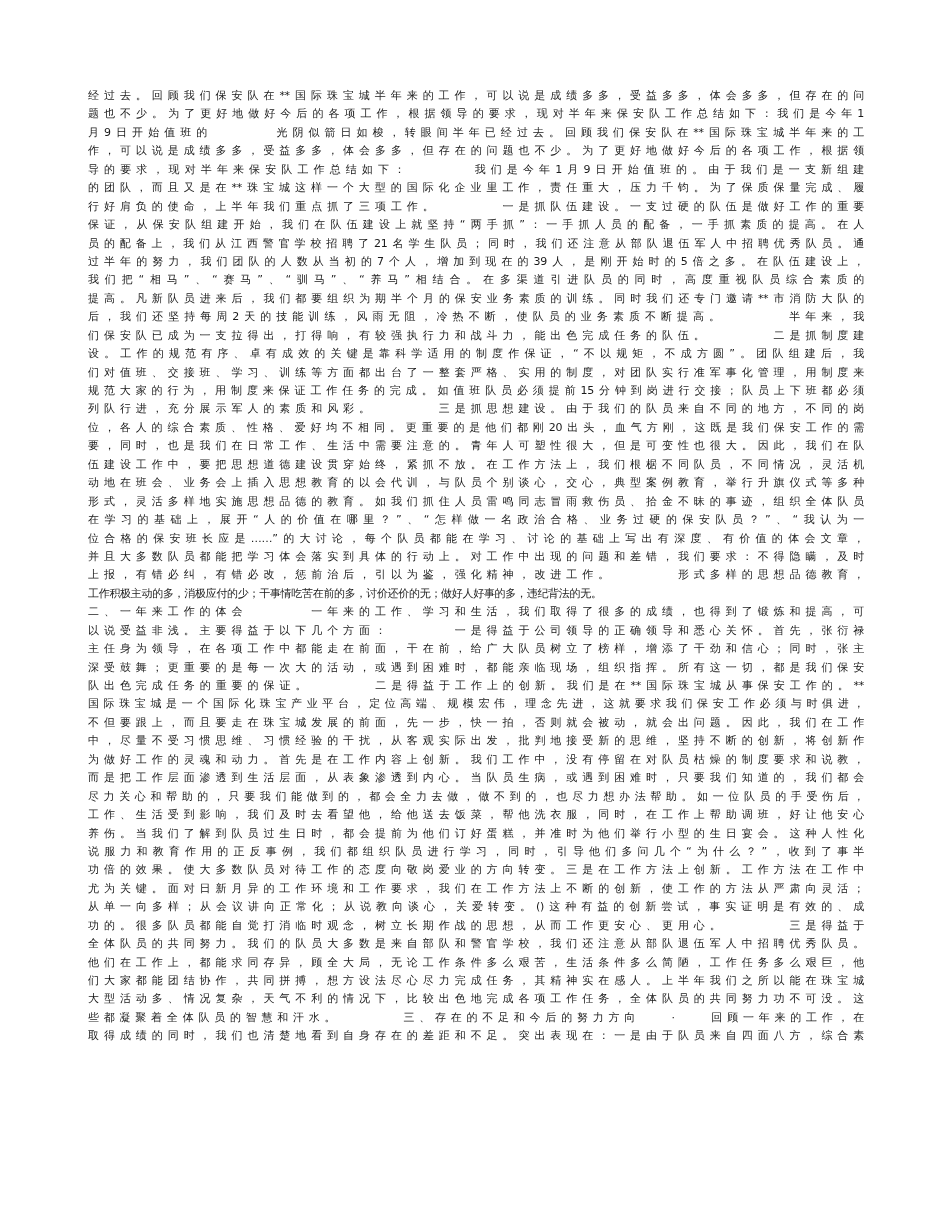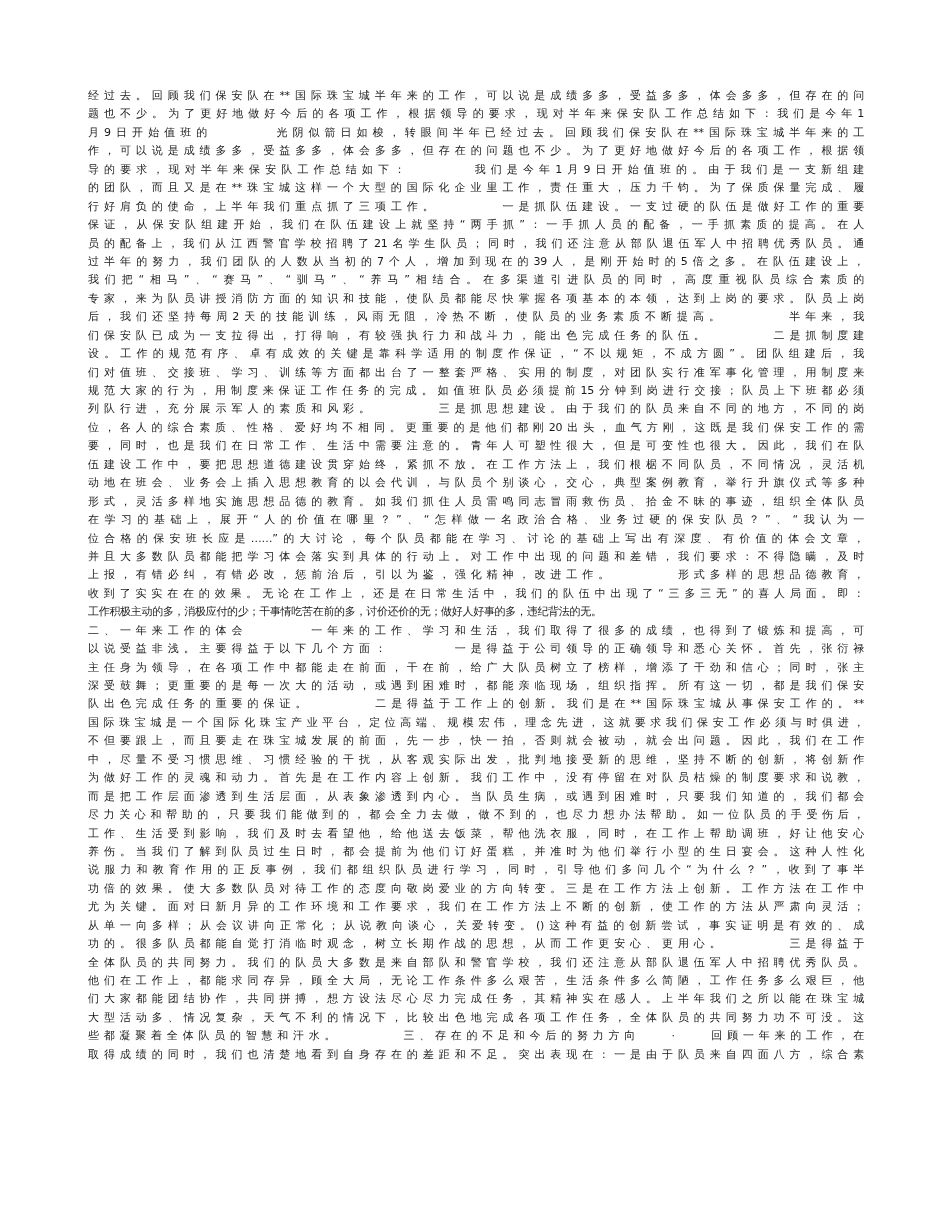--- a/index.html
+++ b/index.html
@@ -43,37 +43,36 @@
   <div class="line">题也不少。为了更好地做好今后的各项工作，根据领导的要求，现对半年来保安队工作总结如下：我们是今年1</div>
   <div class="line">月9日开始值班的　　　　光阴似箭日如梭，转眼间半年已经过去。回顾我们保安队在**国际珠宝城半年来的工</div>
   <div class="line">作，可以说是成绩多多，受益多多，体会多多，但存在的问题也不少。为了更好地做好今后的各项工作，根据领</div>
   <div class="line">导的要求，现对半年来保安队工作总结如下：　　　　我们是今年1月9日开始值班的。由于我们是一支新组建</div>
   <div class="line">的团队，而且又是在**珠宝城这样一个大型的国际化企业里工作，责任重大，压力千钧。为了保质保量完成、履</div>
   <div class="line">行好肩负的使命，上半年我们重点抓了三项工作。　　　　一是抓队伍建设。一支过硬的队伍是做好工作的重要</div>
   <div class="line">保证，从保安队组建开始，我们在队伍建设上就坚持“两手抓”：一手抓人员的配备，一手抓素质的提高。在人</div>
   <div class="line">员的配备上，我们从江西警官学校招聘了21名学生队员；同时，我们还注意从部队退伍军人中招聘优秀队员。通</div>
   <div class="line">过半年的努力，我们团队的人数从当初的7个人，增加到现在的39人，是刚开始时的5倍之多。在队伍建设上，</div>
   <div class="line">我们把“相马”、“赛马”、“驯马”、“养马”相结合。在多渠道引进队员的同时，高度重视队员综合素质的</div>
-  <div class="line">专家，来为队员讲授消防方面的知识和技能，使队员都能尽快掌握各项基本的本领，达到上岗的要求。队员上岗</div>
+  <div class="line">提高。凡新队员进来后，我们都要组织为期半个月的保安业务素质的训练。同时我们还专门邀请**市消防大队的</div>
   <div class="line">后，我们还坚持每周2天的技能训练，风雨无阻，冷热不断，使队员的业务素质不断提高。　　　　半年来，我</div>
   <div class="line">们保安队已成为一支拉得出，打得响，有较强执行力和战斗力，能出色完成任务的队伍。　　　　二是抓制度建</div>
   <div class="line">设。工作的规范有序、卓有成效的关键是靠科学适用的制度作保证，“不以规矩，不成方圆”。团队组建后，我</div>
   <div class="line">们对值班、交接班、学习、训练等方面都出台了一整套严格、实用的制度，对团队实行准军事化管理，用制度来</div>
   <div class="line">规范大家的行为，用制度来保证工作任务的完成。如值班队员必须提前15分钟到岗进行交接；队员上下班都必须</div>
   <div class="line">列队行进，充分展示军人的素质和风彩。　　　　三是抓思想建设。由于我们的队员来自不同的地方，不同的岗</div>
   <div class="line">位，各人的综合素质、性格、爱好均不相同。更重要的是他们都刚20出头，血气方刚，这既是我们保安工作的需</div>
   <div class="line">要，同时，也是我们在日常工作、生活中需要注意的。青年人可塑性很大，但是可变性也很大。因此，我们在队</div>
   <div class="line">伍建设工作中，要把思想道德建设贯穿始终，紧抓不放。在工作方法上，我们根椐不同队员，不同情况，灵活机</div>
   <div class="line">动地在班会、业务会上插入思想教育的以会代训，与队员个别谈心，交心，典型案例教育，举行升旗仪式等多种</div>
   <div class="line">形式，灵活多样地实施思想品德的教育。如我们抓住人员雷鸣同志冒雨救伤员、拾金不昧的事迹，组织全体队员</div>
   <div class="line">在学习的基础上，展开“人的价值在哪里？”、“怎样做一名政治合格、业务过硬的保安队员？”、“我认为一</div>
   <div class="line">位合格的保安班长应是……”的大讨论，每个队员都能在学习、讨论的基础上写出有深度、有价值的体会文章，</div>
   <div class="line">并且大多数队员都能把学习体会落实到具体的行动上。对工作中出现的问题和差错，我们要求：不得隐瞒，及时</div>
   <div class="line">上报，有错必纠，有错必改，惩前治后，引以为鉴，强化精神，改进工作。　　　　形式多样的思想品德教育，</div>
-  <div class="line">收到了实实在在的效果。无论在工作上，还是在日常生活中，我们的队伍中出现了“三多三无”的喜人局面。即：</div>
   <div class="line last">工作积极主动的多，消极应付的少；干事情吃苦在前的多，讨价还价的无；做好人好事的多，违纪背法的无。</div>
   <div class="line">二、一年来工作的体会　　　　一年来的工作、学习和生活，我们取得了很多的成绩，也得到了锻炼和提高，可</div>
   <div class="line">以说受益非浅。主要得益于以下几个方面：　　　　一是得益于公司领导的正确领导和悉心关怀。首先，张衍禄</div>
   <div class="line">主任身为领导，在各项工作中都能走在前面，干在前，给广大队员树立了榜样，增添了干劲和信心；同时，张主</div>
   <div class="line">深受鼓舞；更重要的是每一次大的活动，或遇到困难时，都能亲临现场，组织指挥。所有这一切，都是我们保安</div>
   <div class="line">队出色完成任务的重要的保证。　　　　二是得益于工作上的创新。我们是在**国际珠宝城从事保安工作的。**</div>
   <div class="line">国际珠宝城是一个国际化珠宝产业平台，定位高端、规模宏伟，理念先进，这就要求我们保安工作必须与时俱进，</div>
   <div class="line">不但要跟上，而且要走在珠宝城发展的前面，先一步，快一拍，否则就会被动，就会出问题。因此，我们在工作</div>
   <div class="line">中，尽量不受习惯思维、习惯经验的干扰，从客观实际出发，批判地接受新的思维，坚持不断的创新，将创新作</div>
   <div class="line">为做好工作的灵魂和动力。首先是在工作内容上创新。我们工作中，没有停留在对队员枯燥的制度要求和说教，</div>

